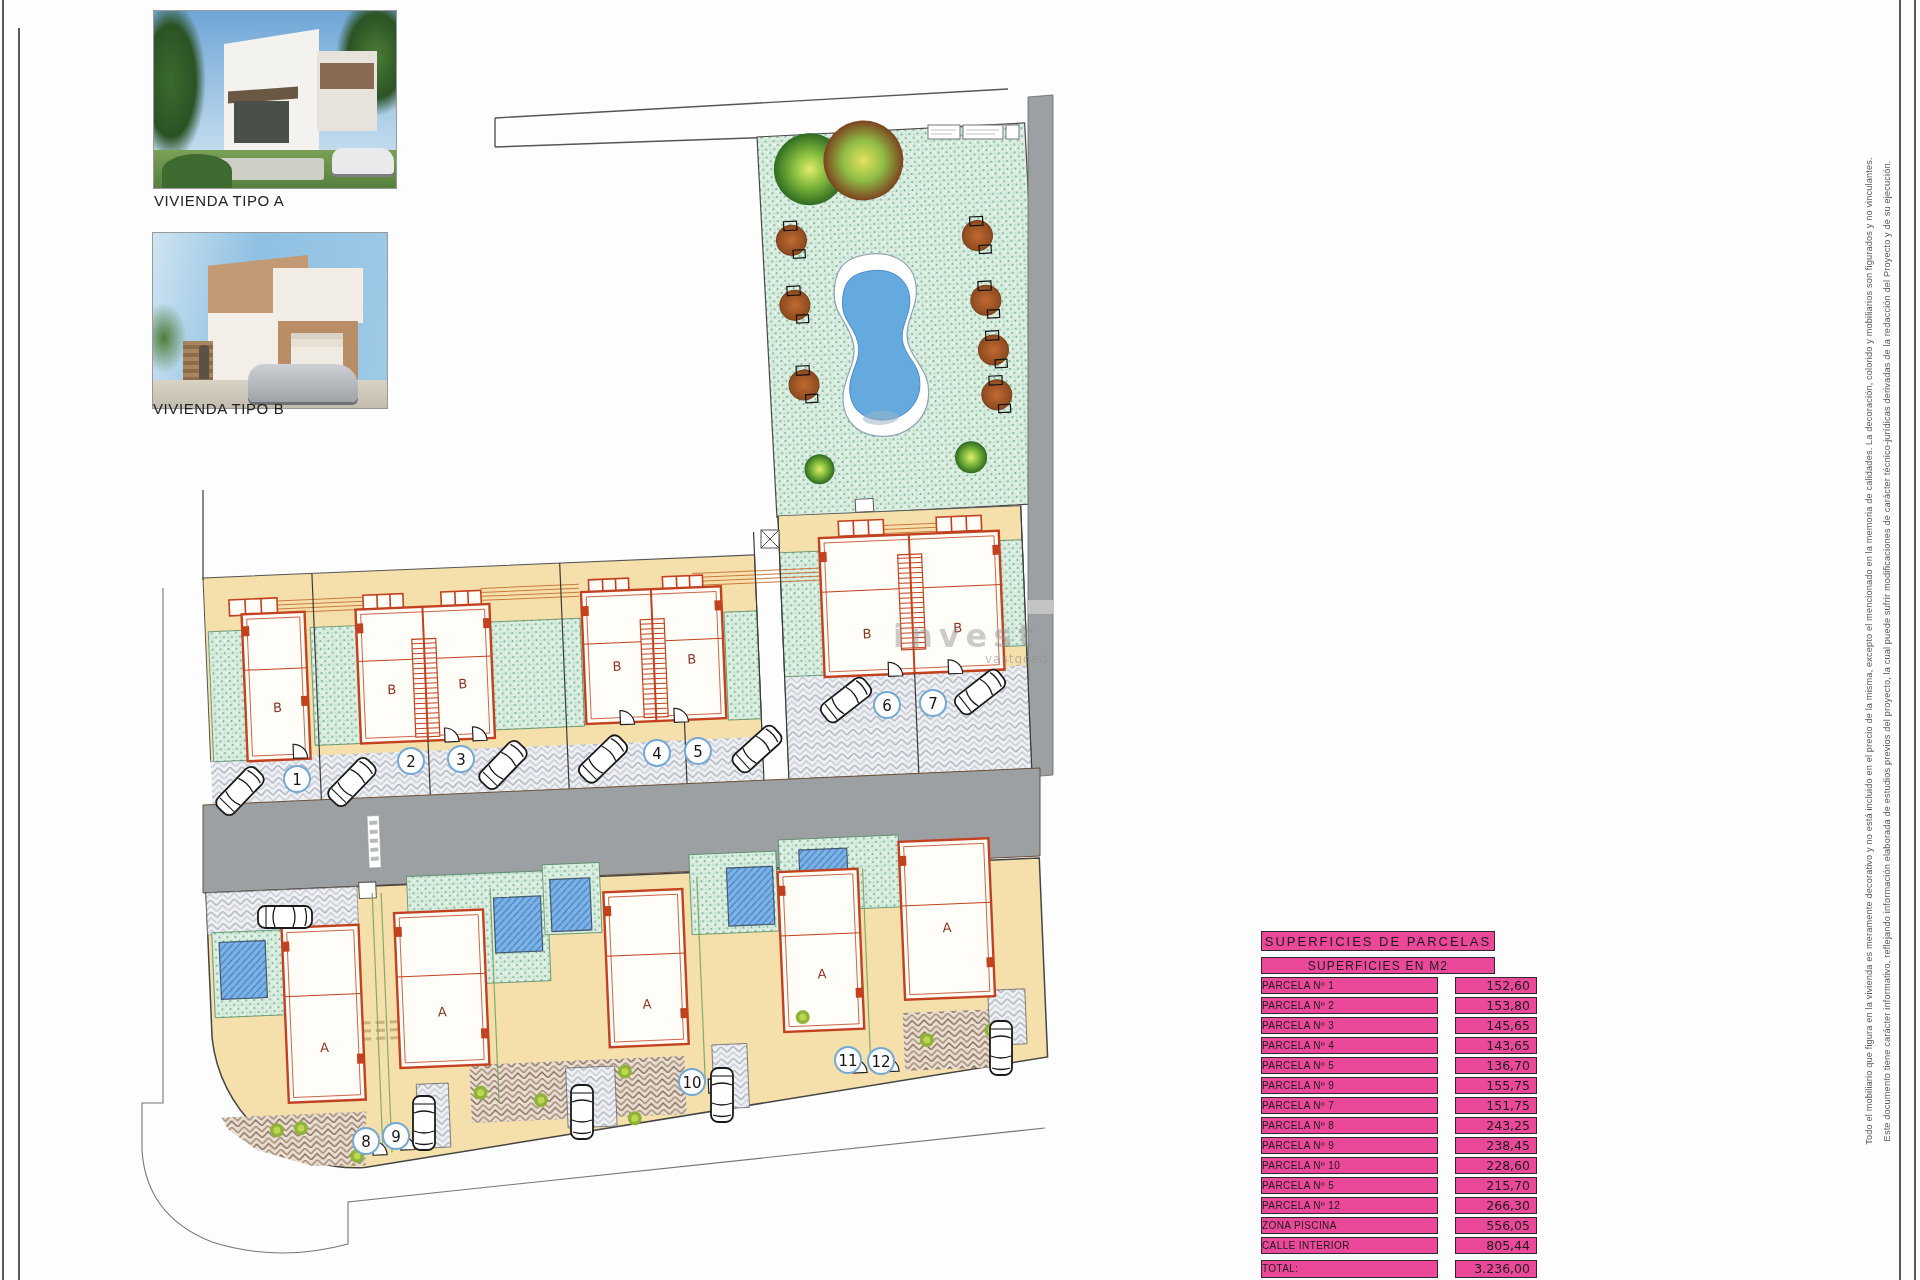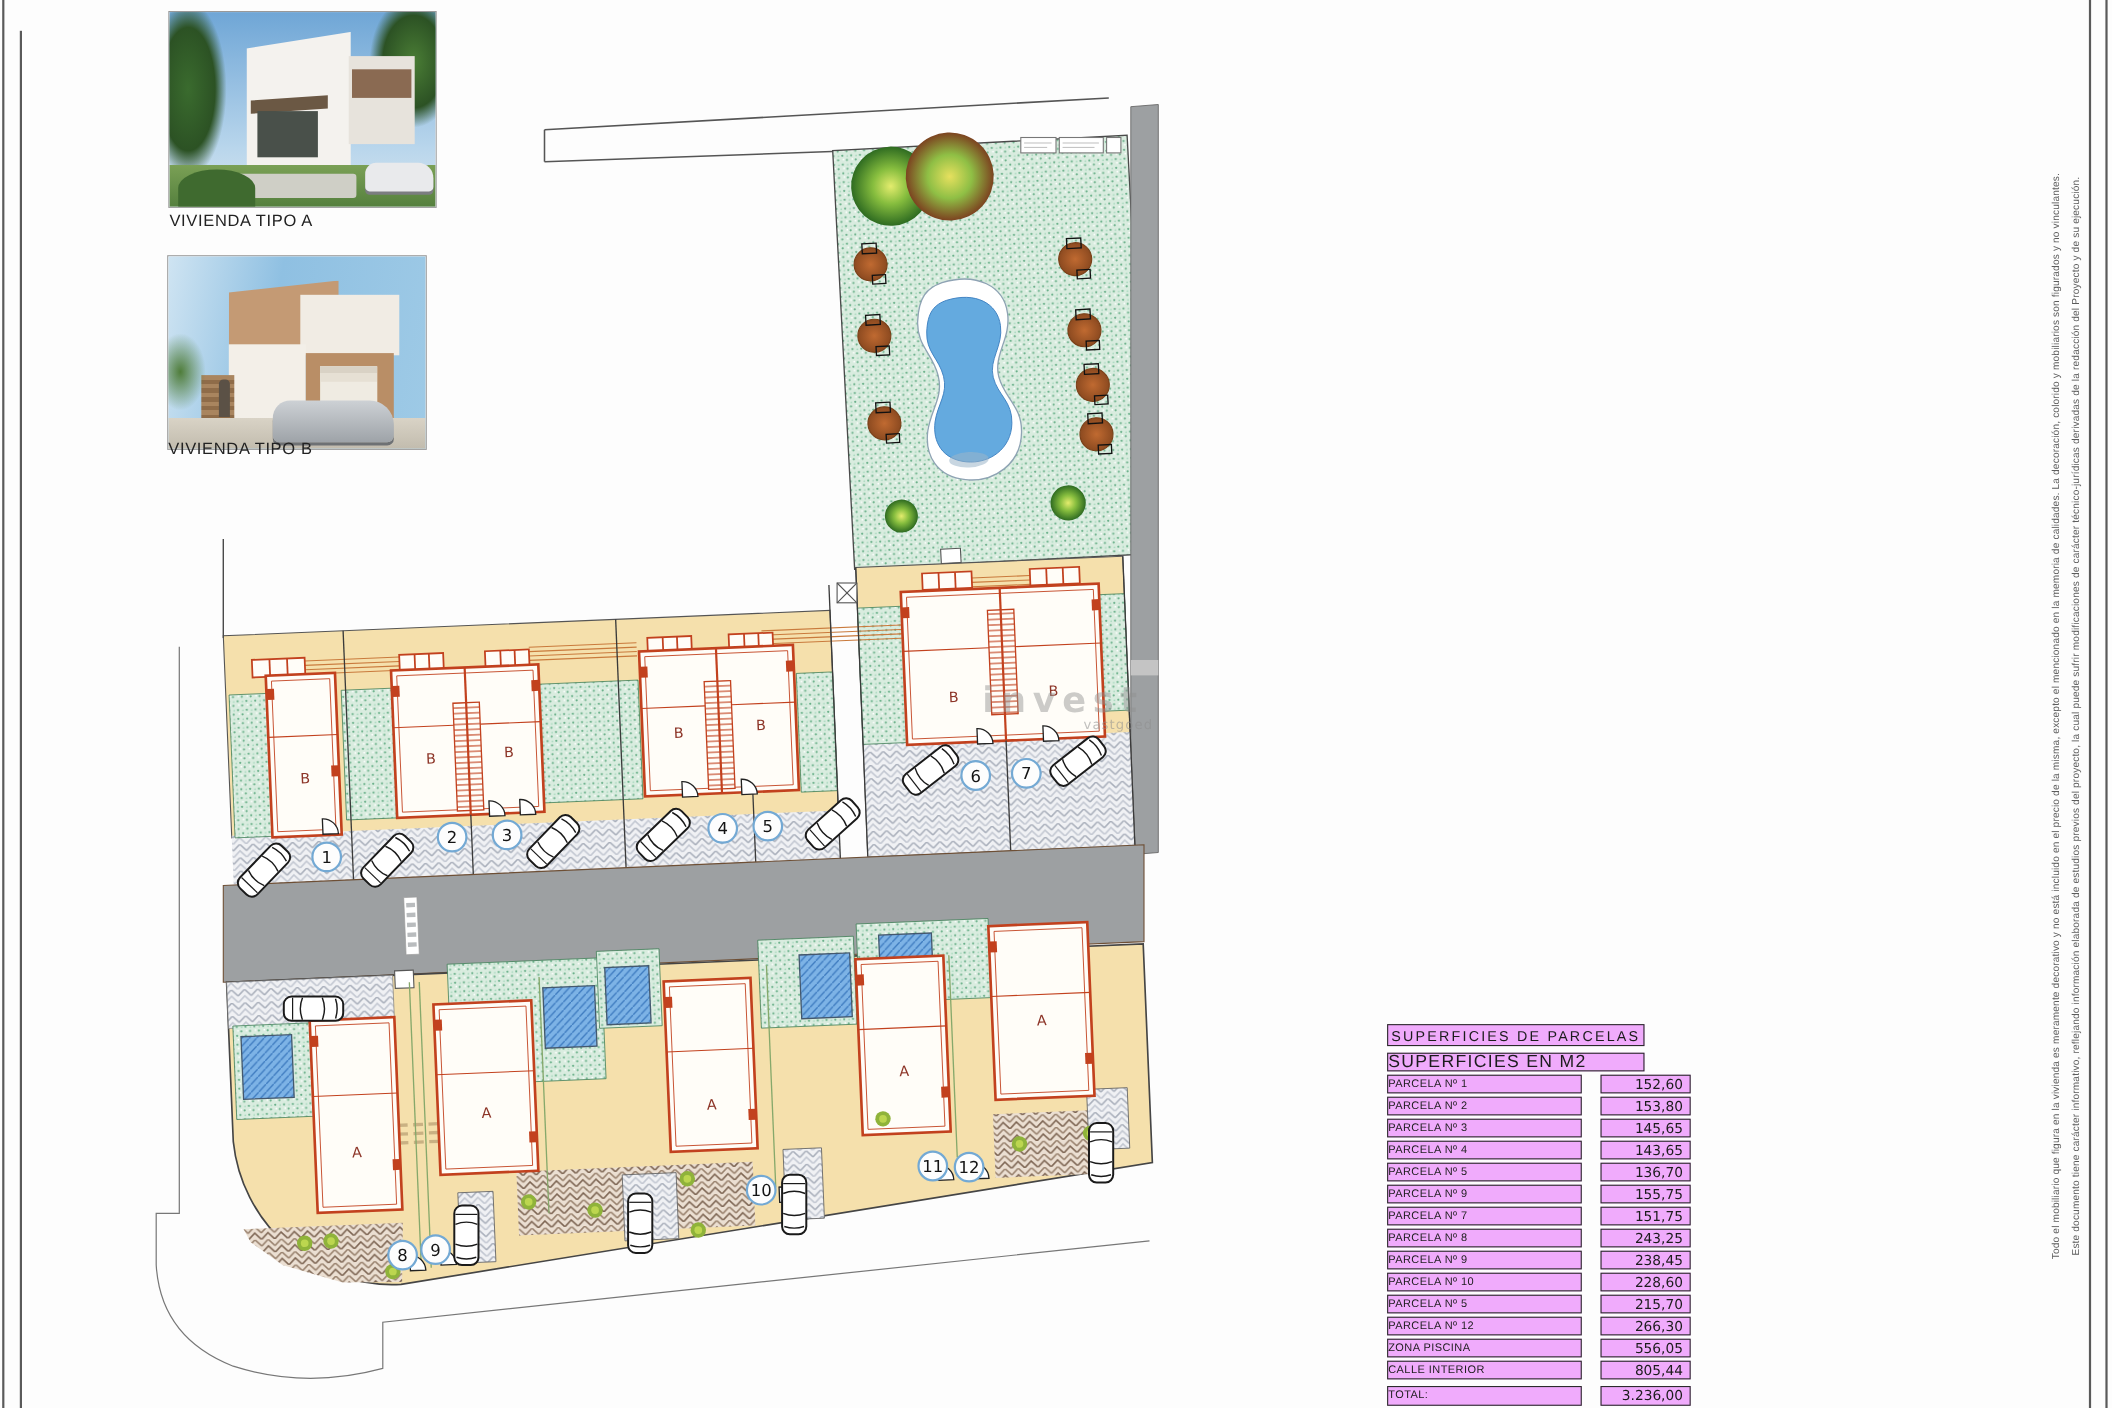--- a/index.html
+++ b/index.html
@@ -9,25 +9,25 @@
   }
   .frame{position:absolute;background:#5a5a5a;}
   
   .photo{position:absolute;overflow:hidden;border:1px solid #999;}
   .photo .sky{position:absolute;inset:0;}
   .photo .lawn{position:absolute;left:0;right:0;bottom:0;}
   .photo .blk{position:absolute;}
   .caption{position:absolute;font-size:15px;letter-spacing:.6px;color:#222;}
   
   .stable{position:absolute;left:1261px;top:931px;width:268px;color:#1c1c1c;}
-  .tbox{border:1.4px solid #2b2b2b;background:#f0abfc;box-sizing:border-box;}
+  .tbox{border:1.4px solid #2b2b2b;background:#ec4899;box-sizing:border-box;}
   .thead1{width:234px;height:20px;line-height:19px;text-align:center;
           font-size:13px;letter-spacing:2px;}
-  .thead2{width:234px;height:17px;line-height:16px;text-align:left;
-          font-size:16px;letter-spacing:1.2px;margin-top:6px;}
+  .thead2{width:234px;height:17px;line-height:16px;text-align:center;
+          font-size:12px;letter-spacing:1.2px;margin-top:6px;}
   .trow{display:flex;margin-top:3px;height:17px;}
   .tlabel{flex:0 0 177px;font-size:10px;letter-spacing:.4px;line-height:16px;
           padding-left:0;box-sizing:border-box;}
   .tgap{flex:0 0 5px;}
   .tval{flex:0 0 82px;font-size:12.5px;text-align:right;line-height:15px;
         padding-right:6px;box-sizing:border-box;font-family:"DejaVu Sans",sans-serif;margin-left:12px;}
   .trow.total{margin-top:6px;height:18px;}
   
   .disclaimer{position:absolute;transform:rotate(-90deg);transform-origin:0 0;
     white-space:nowrap;width:1250px;text-align:center;font-size:9.2px;

